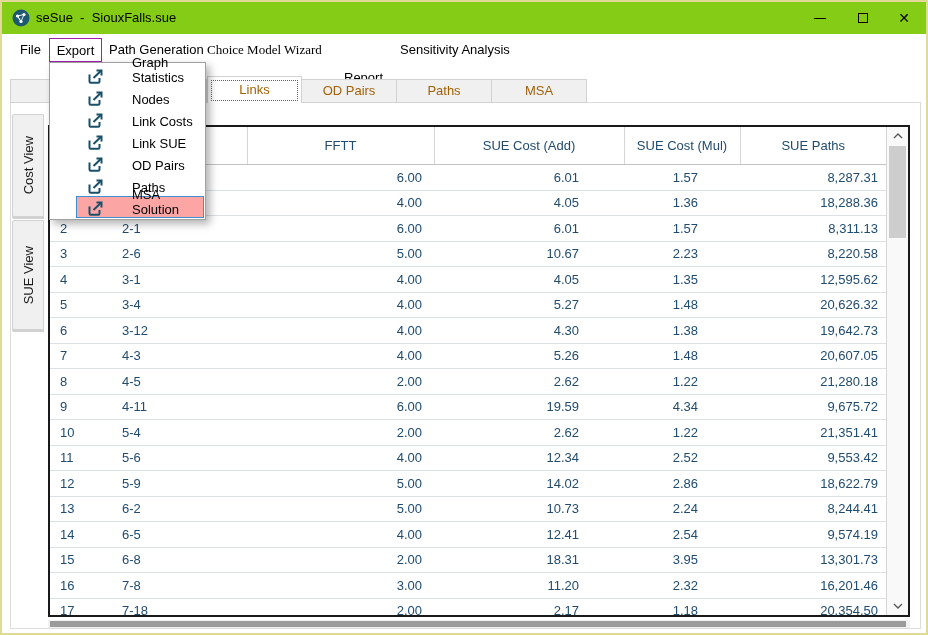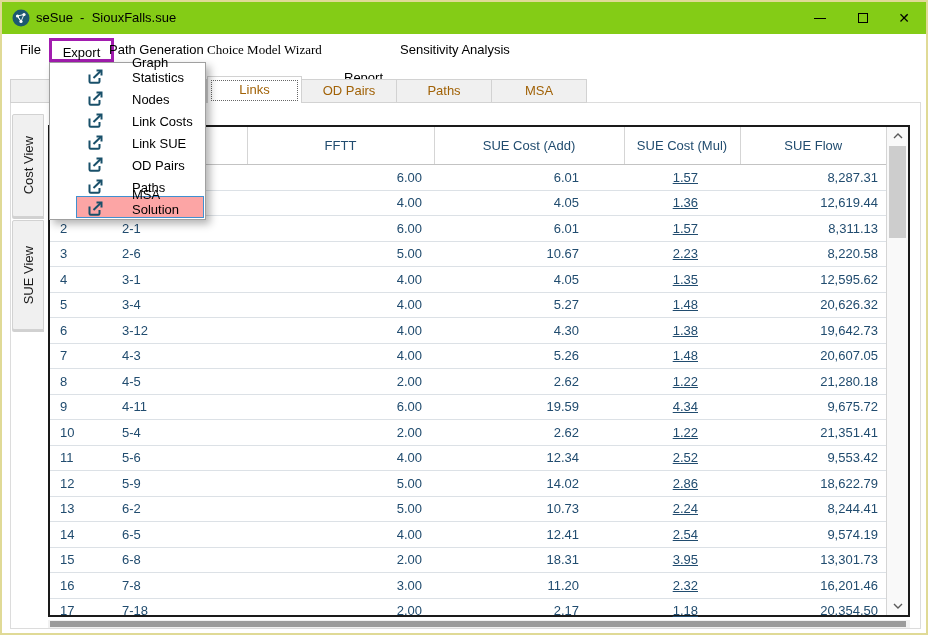--- a/index.html
+++ b/index.html
@@ -15,21 +15,21 @@
   .title-text{position:absolute;left:34px;top:8px;font-size:13px;white-space:pre;}
   .winbtn{position:absolute;top:0;width:40px;height:32px;display:flex;align-items:center;justify-content:center;}
   .btn-min{right:86px;} .btn-max{right:43px;} .btn-close{right:2px;}
   .glyph-min{width:12px;height:0;border-top:1.5px solid #000;}
   .glyph-max{width:10px;height:10px;border:1.2px solid #000;}
   .glyph-close{font-size:14px;line-height:14px;color:#000;}
   
   .menubar{position:absolute;left:0;top:34px;width:100%;height:26px;background:#fff;font-size:13px;}
   .menubar .mitem{position:absolute;top:2px;height:24px;line-height:24px;}
   .m-file{left:18px;}
-  .m-export{left:47px;width:65px;text-align:center;border:3px solid #a21caf;background:#fff;}
+  .m-export{left:47px;width:53px;text-align:center;border:1px solid #a21caf;background:#fff;}
   .m-pathgen{left:107px;}
   .m-cmw{left:205px;font-family:Liberation Serif, serif;}
   .m-report{left:342px;margin-top:28px;}
   .m-sens{left:398px;}
   
   .panel{position:absolute;left:8px;top:100px;width:911px;height:527px;background:#fff;border:1px solid #dcdcdc;}
   
   .tab{position:absolute;top:77px;height:24px;background:#f0f0f0;border:1px solid #d2d2d2;
        font-size:13px;text-align:center;line-height:22px;color:#a16207;}
   .tab-hidden{left:8px;width:197px;}
@@ -50,21 +50,21 @@
   .grid table{border-collapse:collapse;table-layout:fixed;width:836px;font-size:13px;color:#214c6f;}
   .grid col.c0{width:60px;} .grid col.c1{width:137px;} .grid col.c2{width:187px;}
   .grid col.c3{width:190px;} .grid col.c4{width:116px;} .grid col.c5{width:146px;}
   .grid th{height:28px;font-weight:normal;border-right:1px solid #d5d5d5;border-bottom:1px solid #c3c3c3;
            text-align:center;padding:11px 8px;white-space:nowrap;overflow:hidden;}
   .grid th:last-child{border-right:none;}
   .grid td{height:25.5px;border-bottom:1px solid #dce1e6;padding:0 12px;white-space:nowrap;overflow:hidden;}
   .grid td.al{text-align:left;} .grid td.ar{text-align:right;}
   .grid td:nth-child(1){padding-left:10px;}
   .grid td:nth-child(4){padding-right:45px;}
-  .grid td:nth-child(5){padding-right:42px;text-decoration:underline;}
+  .grid td:nth-child(5){padding-right:42px;}
   .grid td:nth-child(6){padding-right:8px;}
   
   .vscroll{position:absolute;right:0;top:0;bottom:0;width:22px;background:#f9f9f9;border-left:1px solid #d5d5d5;}
   .vs-up{position:absolute;top:0;left:0;width:100%;height:18px;display:flex;align-items:center;justify-content:center;}
   .vs-down{position:absolute;bottom:0;left:0;width:100%;height:18px;display:flex;align-items:center;justify-content:center;}
   .vs-thumb{position:absolute;left:2px;top:19px;width:17px;height:92px;background:#cdcdcd;}
   
   .hscroll{position:absolute;left:46px;top:618px;width:862px;height:8px;background:#f1f1f1;}
   .hs-thumb{position:absolute;left:2px;top:1px;height:6px;width:856px;background:#9b9b9b;}
   
@@ -136,39 +136,39 @@
           <col class="c4">
           <col class="c5">
       </colgroup>
       <thead>
           <tr id="grid-head">
             <th></th>
             <th></th>
             <th>FFTT</th>
             <th>SUE Cost (Add)</th>
             <th>SUE Cost (Mul)</th>
-            <th>SUE Flow</th>
+            <th>SUE Paths</th>
           </tr>
         </thead>
       <tbody id="grid-body">
           <tr>
             <td class="al">0</td>
             <td class="al"></td>
             <td class="ar">6.00</td>
             <td class="ar">6.01</td>
             <td class="ar">1.57</td>
             <td class="ar">8,287.31</td>
           </tr>
           <tr>
             <td class="al">1</td>
             <td class="al"></td>
             <td class="ar">4.00</td>
             <td class="ar">4.05</td>
             <td class="ar">1.36</td>
-            <td class="ar">12,619.44</td>
+            <td class="ar">18,288.36</td>
           </tr>
           <tr>
             <td class="al">2</td>
             <td class="al">2-1</td>
             <td class="ar">6.00</td>
             <td class="ar">6.01</td>
             <td class="ar">1.57</td>
             <td class="ar">8,311.13</td>
           </tr>
           <tr>

